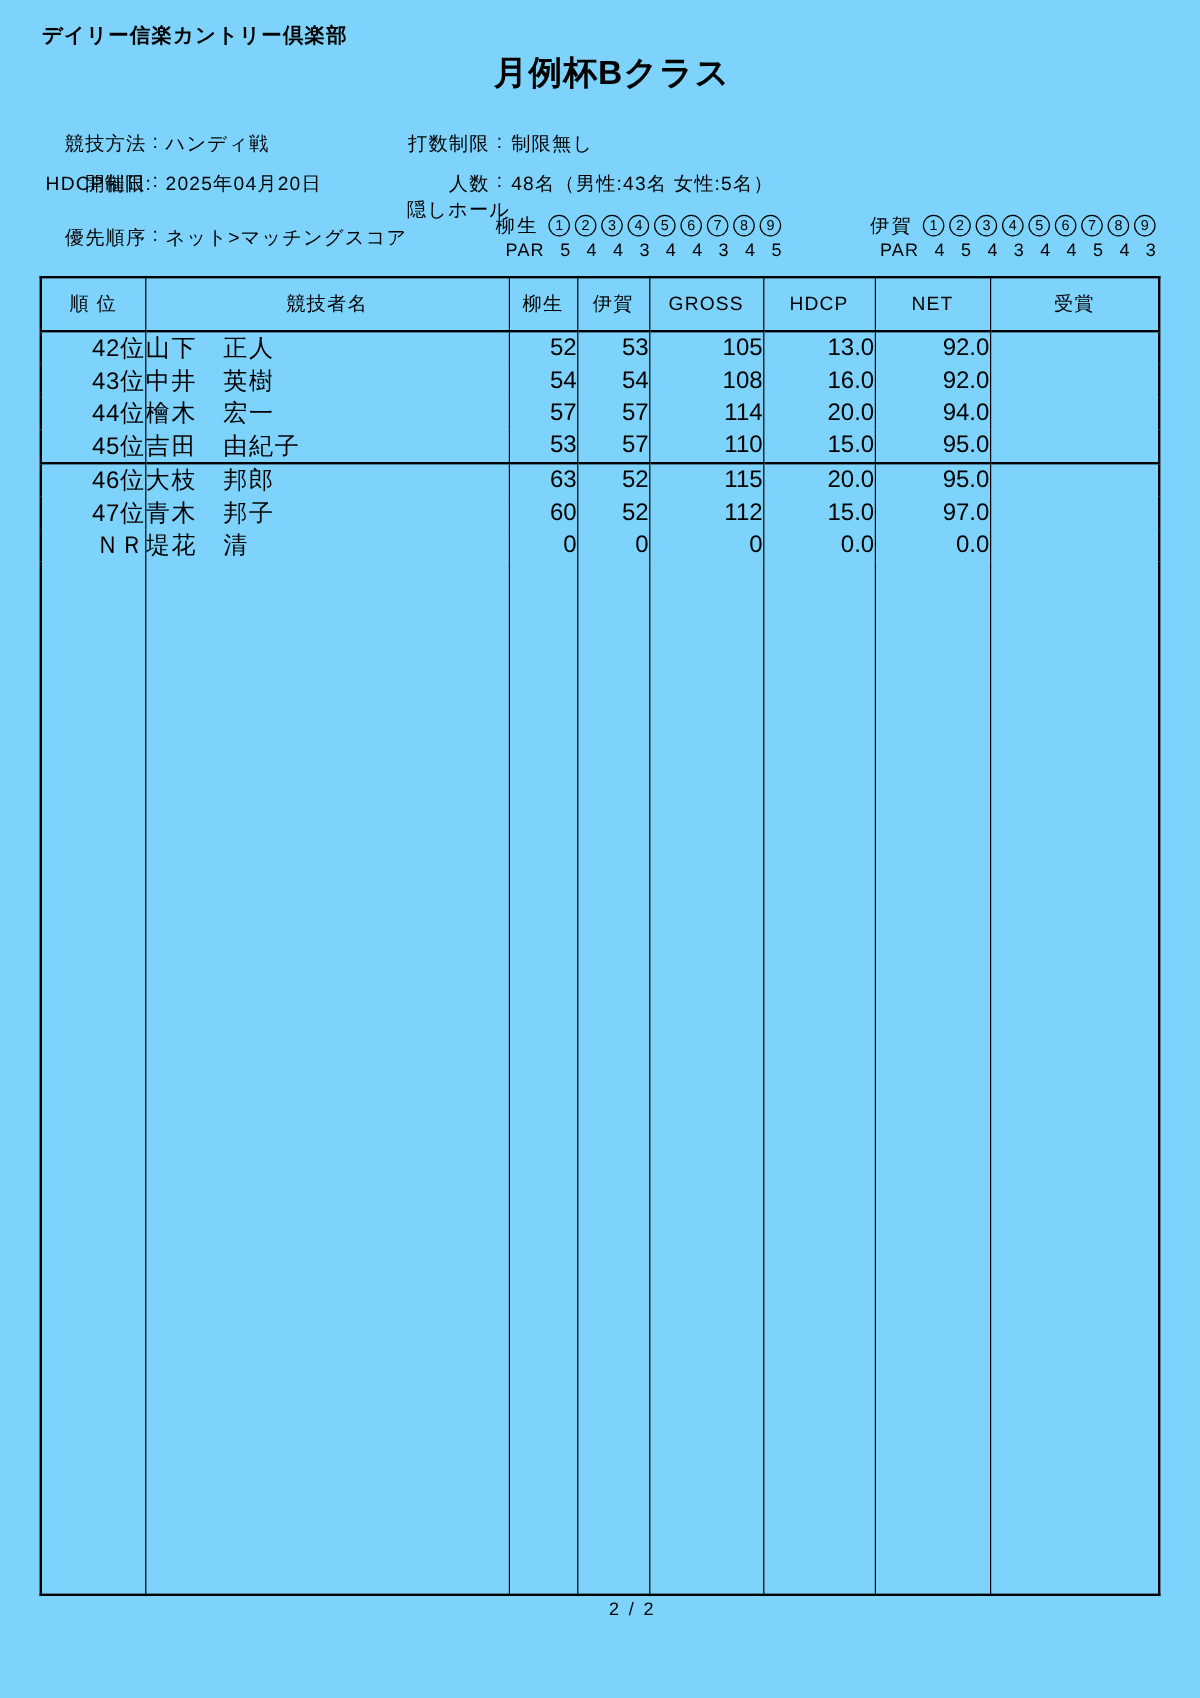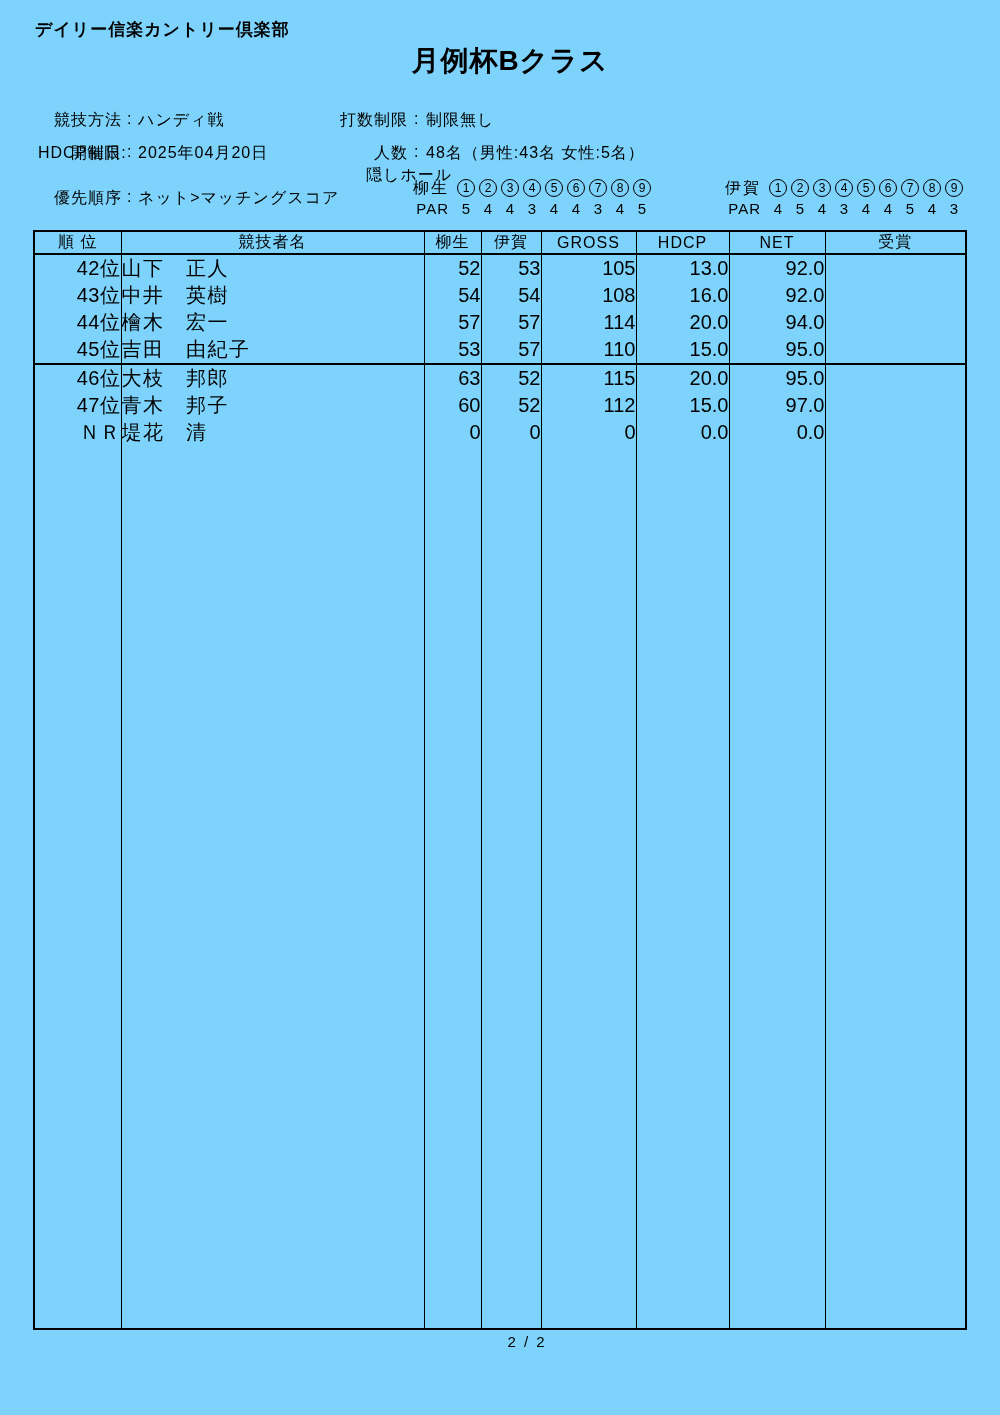--- a/index.html
+++ b/index.html
@@ -32,29 +32,29 @@
   .val-c1 { left: 138px; }
   .lbl-c2 { left: 300px; width: 108px; text-align: right; }
   .col-c2 { left: 414px; }
   .val-c2 { left: 426px; }
   .r1 { top: 116px; margin-top: 27px; }
   .r2 { top: 110px; }
   .r3 { top: 143px; }
   .r3-label { left: 38px; }
   .r-priority { top: 188px; }
 
-  .hidden-title { left: 366px; top: 165px; font-size: 16px; letter-spacing: 1px; }
+  .hidden-title { left: 339px; top: 165px; font-size: 16px; letter-spacing: 1px; }
 
   
   .hole-block { width: 245px; }
   .hole-block.course-1 { left: 413px; top: 177px; }
   .hole-block.course-2 { left: 725px; top: 177px; }
   .hole-row, .par-row { display: flex; align-items: center; }
   .hole-row { height: 22px; }
-  .par-row { height: 19px; }
+  .par-row { height: 19px; justify-content: flex-end; }
   .course-name { width: 42px; font-size: 16px; letter-spacing: 2px; }
   .par-label { width: 42px; font-size: 15px; text-align: right; padding-right: 6px; letter-spacing: 1px; }
   .hole-cell, .par-cell { width: 22px; display: flex; justify-content: center; align-items: center; }
   .circle {
     width: 18px; height: 18px;
     border: 1.5px solid #000; border-radius: 50%;
     display: flex; justify-content: center; align-items: center;
     font-size: 12px; line-height: 1;
   }
   .par-cell { font-size: 15px; }
@@ -69,21 +69,21 @@
     border: 2px solid #000;
   }
   table.results th {
     border: 1px solid #000;
     border-bottom: 2px solid #000;
     font-weight: normal;
     font-size: 16px;
     height: 22px;
     text-align: center;
     letter-spacing: 1px;
-    padding: 0;
+    padding: 11px;
   }
   table.results td {
     border-left: 1px solid #000;
     border-right: 1px solid #000;
     border-top: none; border-bottom: none;
     font-size: 20px;
     padding: 0;
     vertical-align: middle;
     overflow: hidden;
     white-space: nowrap;

